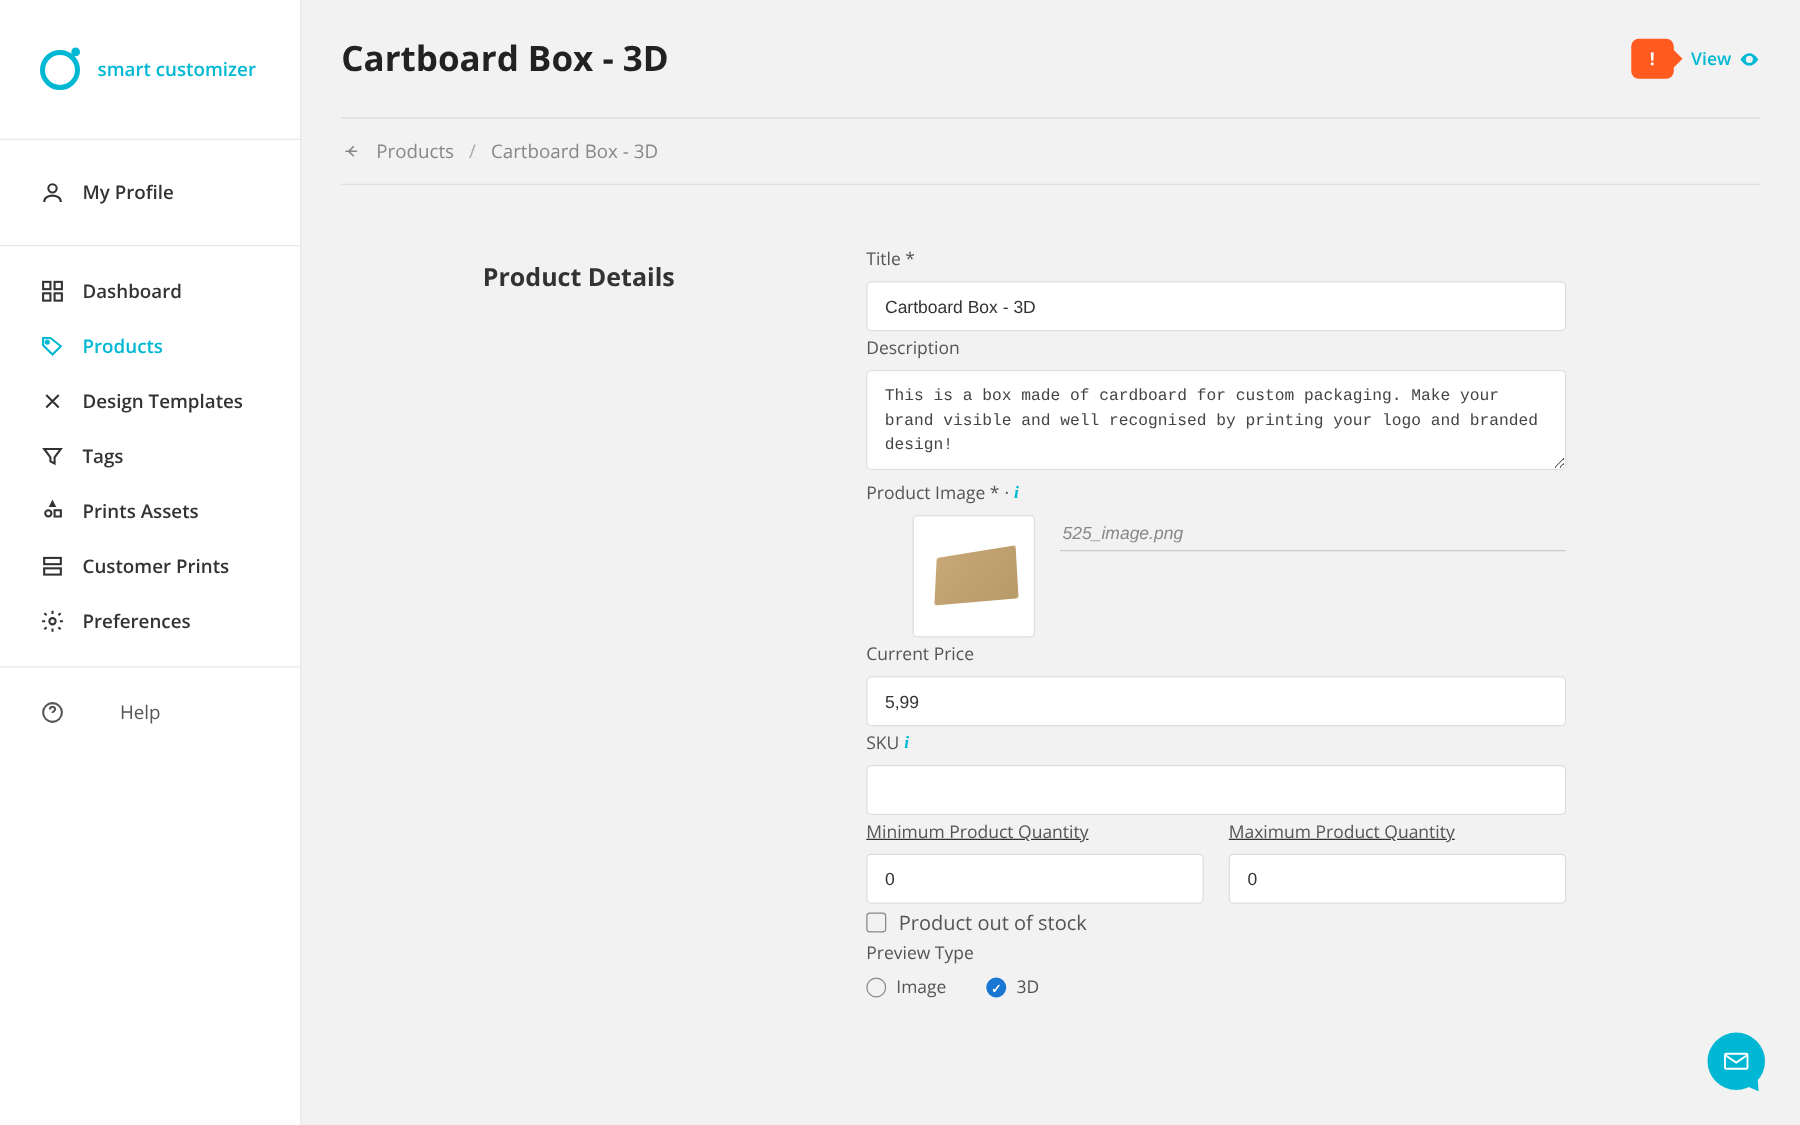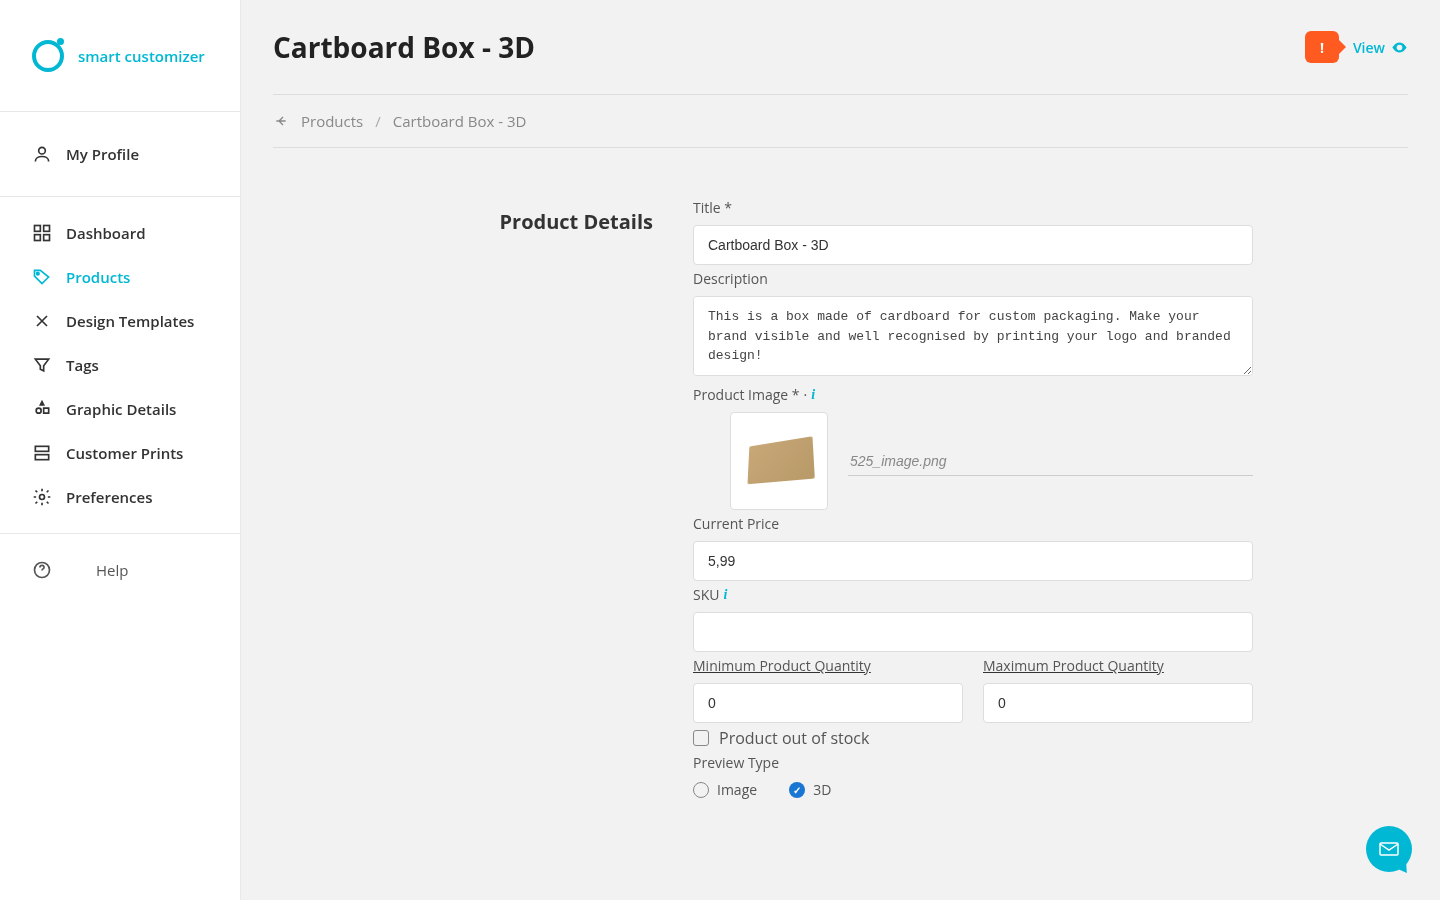--- a/index.html
+++ b/index.html
@@ -191,20 +191,21 @@
     .form-left {
       width: 420px;
       text-align: right;
       padding-right: 40px;
     }
     .section-title {
       font-size: 20px;
       font-weight: 700;
       color: #333;
       padding-top: 10px;
+      text-align: center;
     }
     .form-right {
       flex: 1;
       max-width: 560px;
     }
     .field {
       margin-bottom: 4px;
     }
     .field-label {
       font-size: 14px;
@@ -240,21 +241,21 @@
       background: #fff;
       padding: 10px 14px;
       font-size: 13px;
       font-family: "Courier New", monospace;
       color: #444;
       resize: both;
       line-height: 1.5;
     }
     .image-row {
       display: flex;
-      align-items: center;
+      align-items: flex-start;
       gap: 20px;
       padding-left: 37px;
     }
     .image-thumb {
       width: 98px;
       height: 98px;
       border: 1px solid #ddd;
       border-radius: 4px;
       background: #fff;
       display: flex;
@@ -432,21 +433,21 @@
       </span>
       <span>Tags</span>
     </div>
 
     <div class="nav-item">
       <span class="icon">
         <svg viewBox="0 0 24 24" fill="none" stroke="#333" stroke-width="2">
             <path d="M12 3l2 4h-4l2-4zM5 14a3 3 0 106 0 3 3 0 00-6 0zM14 11h6v6h-6z"></path>
           </svg>
       </span>
-      <span>Graphic Details</span>
+      <span>Prints Assets</span>
     </div>
 
     <div class="nav-item">
       <span class="icon">
         <svg viewBox="0 0 24 24" fill="none" stroke="#333" stroke-width="2">
             <rect x="4" y="4" width="16" height="6"></rect>
             <rect x="4" y="14" width="16" height="6"></rect>
           </svg>
       </span>
       <span>Customer Prints</span>

